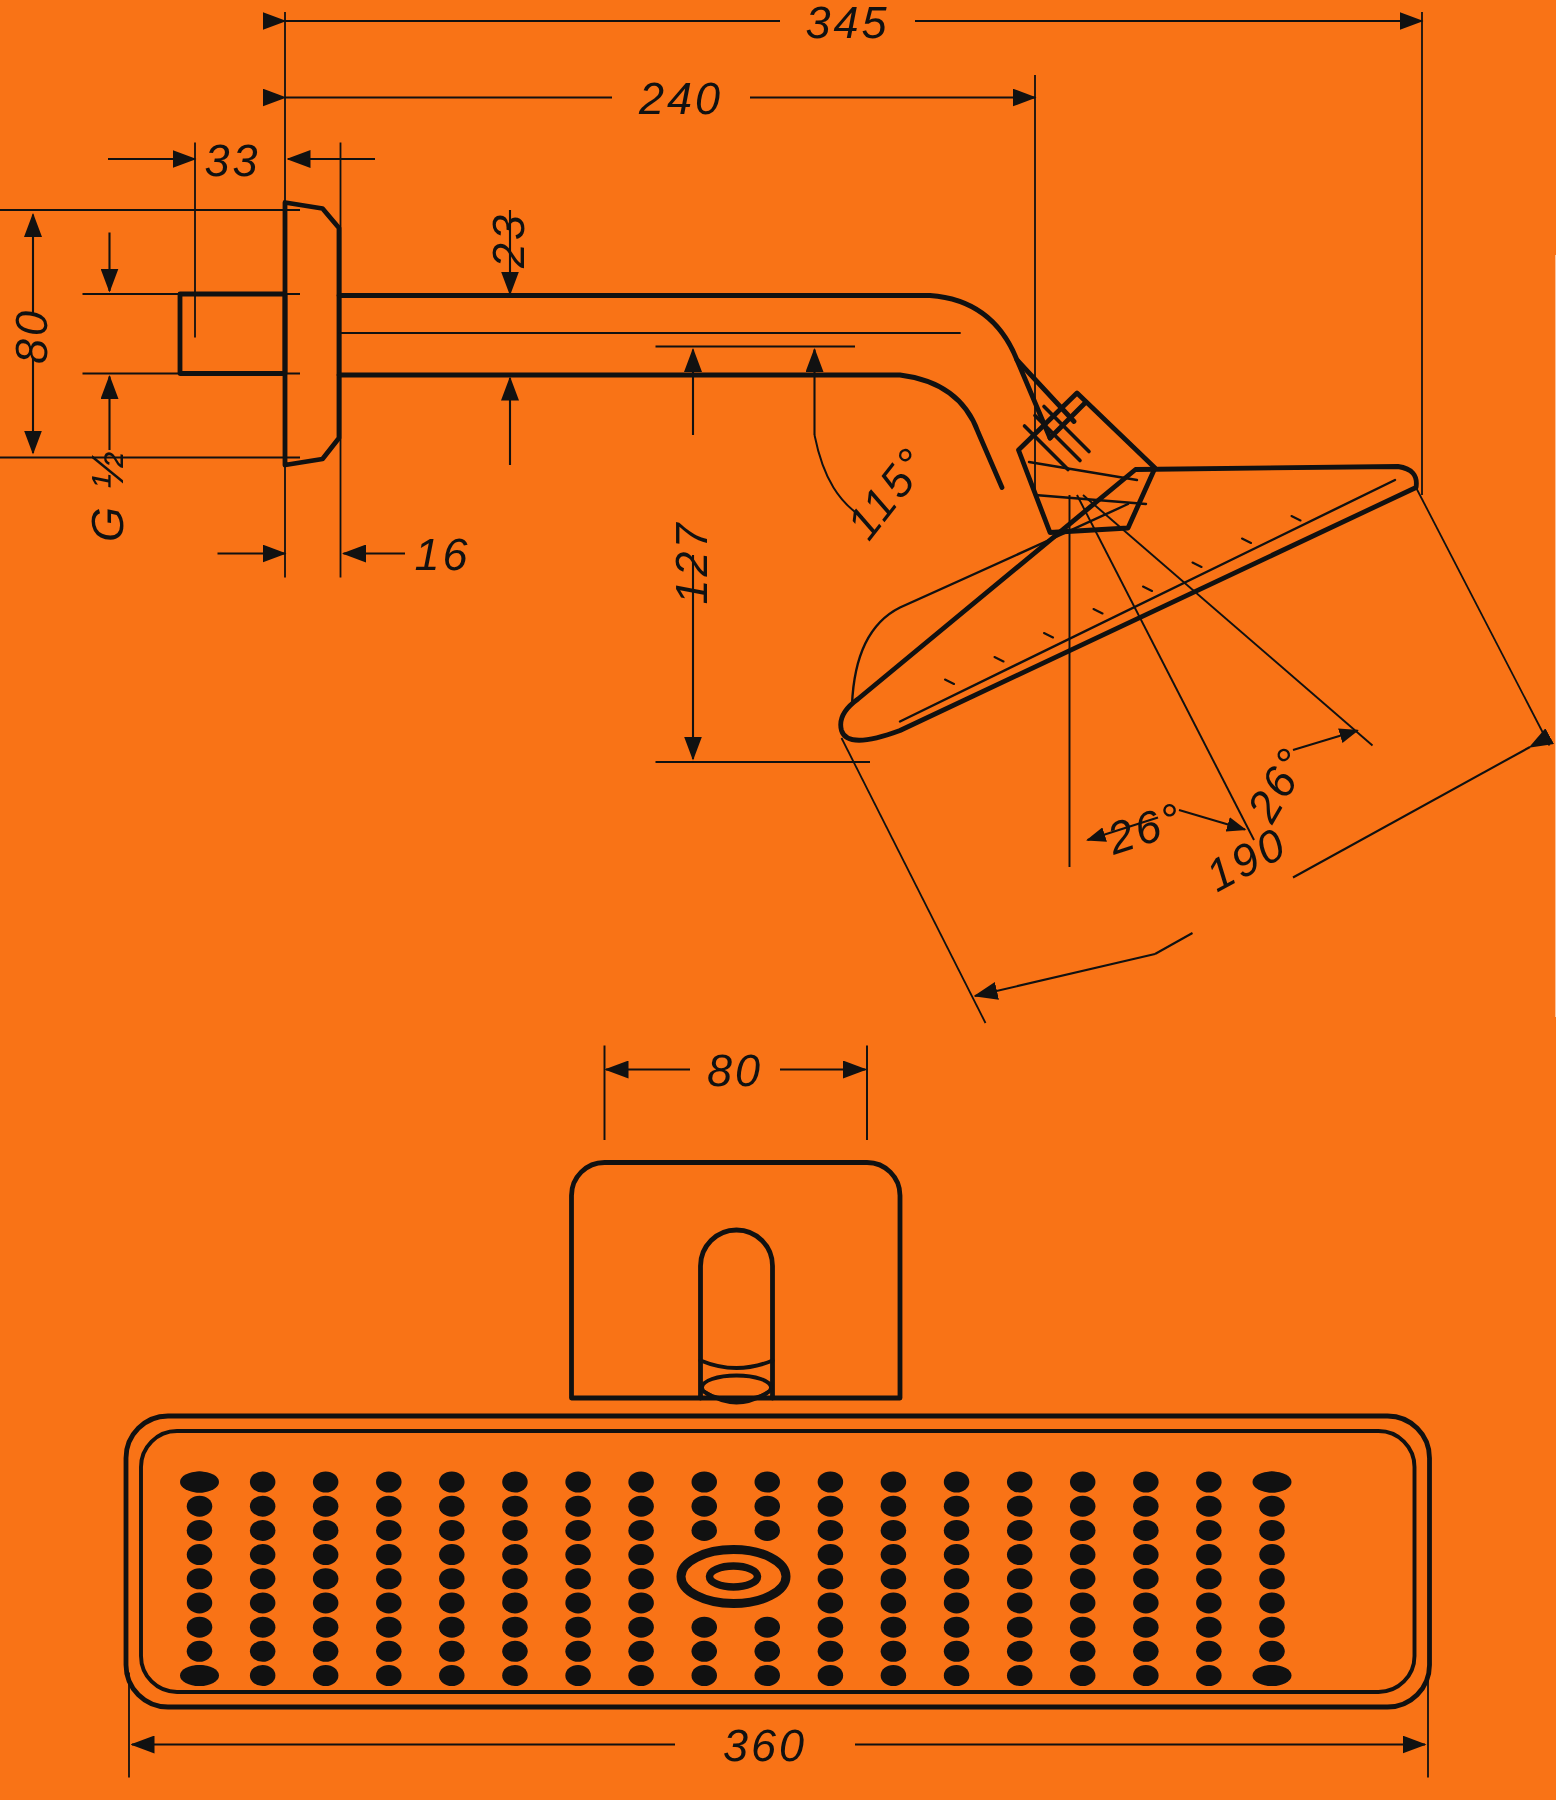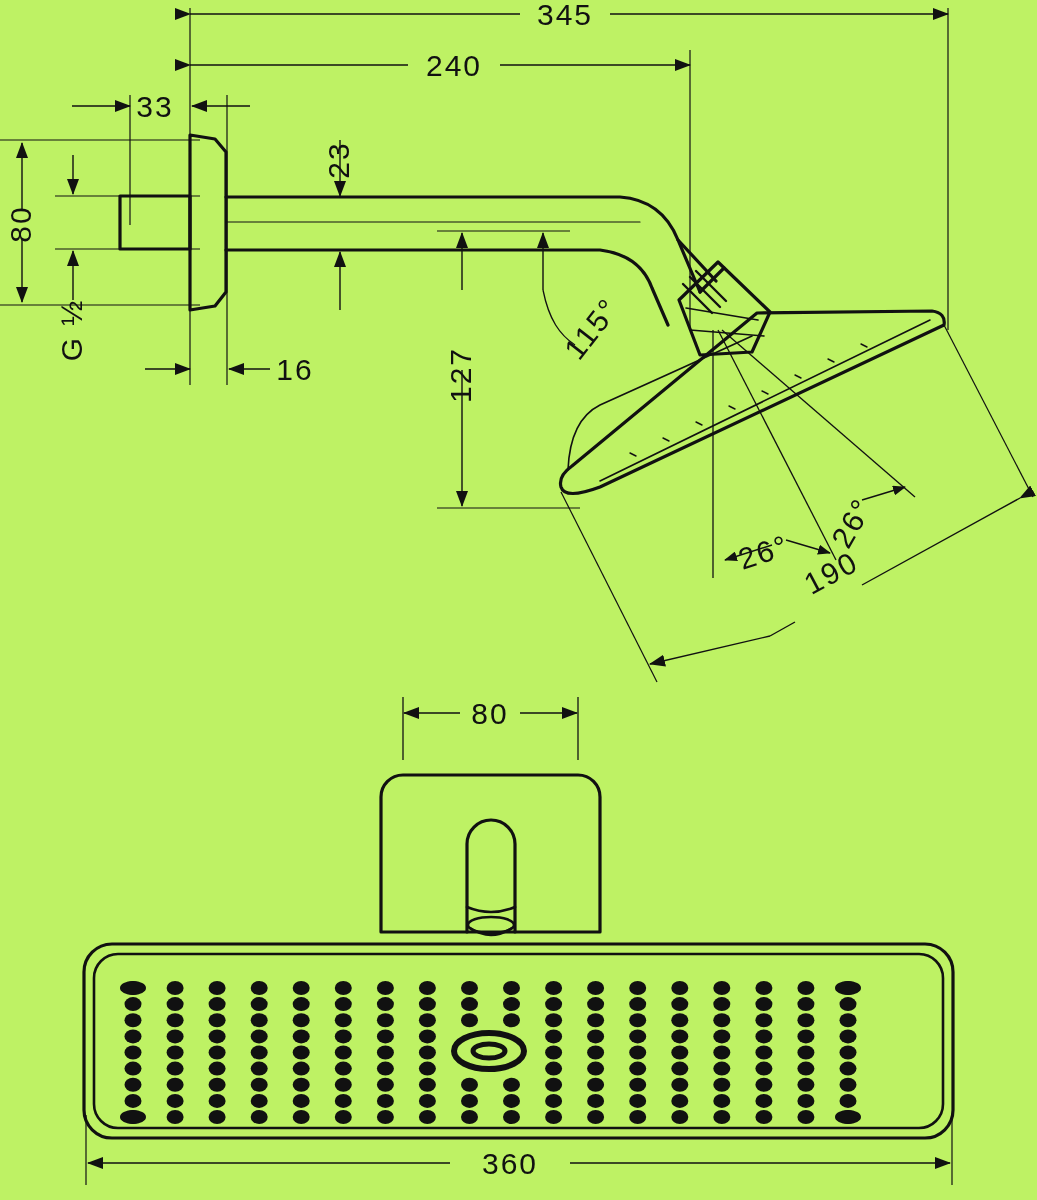--- a/index.html
+++ b/index.html
@@ -1,17 +1,17 @@
 <!DOCTYPE html>
 <html><head>
 <meta charset="utf-8">
 <style>
   html,body{margin:0;padding:0;background:#ffffff;}
   body{width:1037px;height:1200px;overflow:hidden;font-family:"Liberation Sans",sans-serif;}
-  #sheet{position:relative;width:1037px;height:1200px;background:#bef264;}
+  #sheet{position:relative;width:1037px;height:1200px;background:#f97316;font-style:italic;}
   svg{display:block;}
   .dimtext{font-family:"Liberation Sans",sans-serif;font-size:30px;fill:#111;letter-spacing:2px;}
 </style>
 </head>
 <body>
 
 <div id="sheet">
 
   <svg width="1037" height="1200" viewBox="0 0 1037 1200" xmlns="http://www.w3.org/2000/svg">
 

